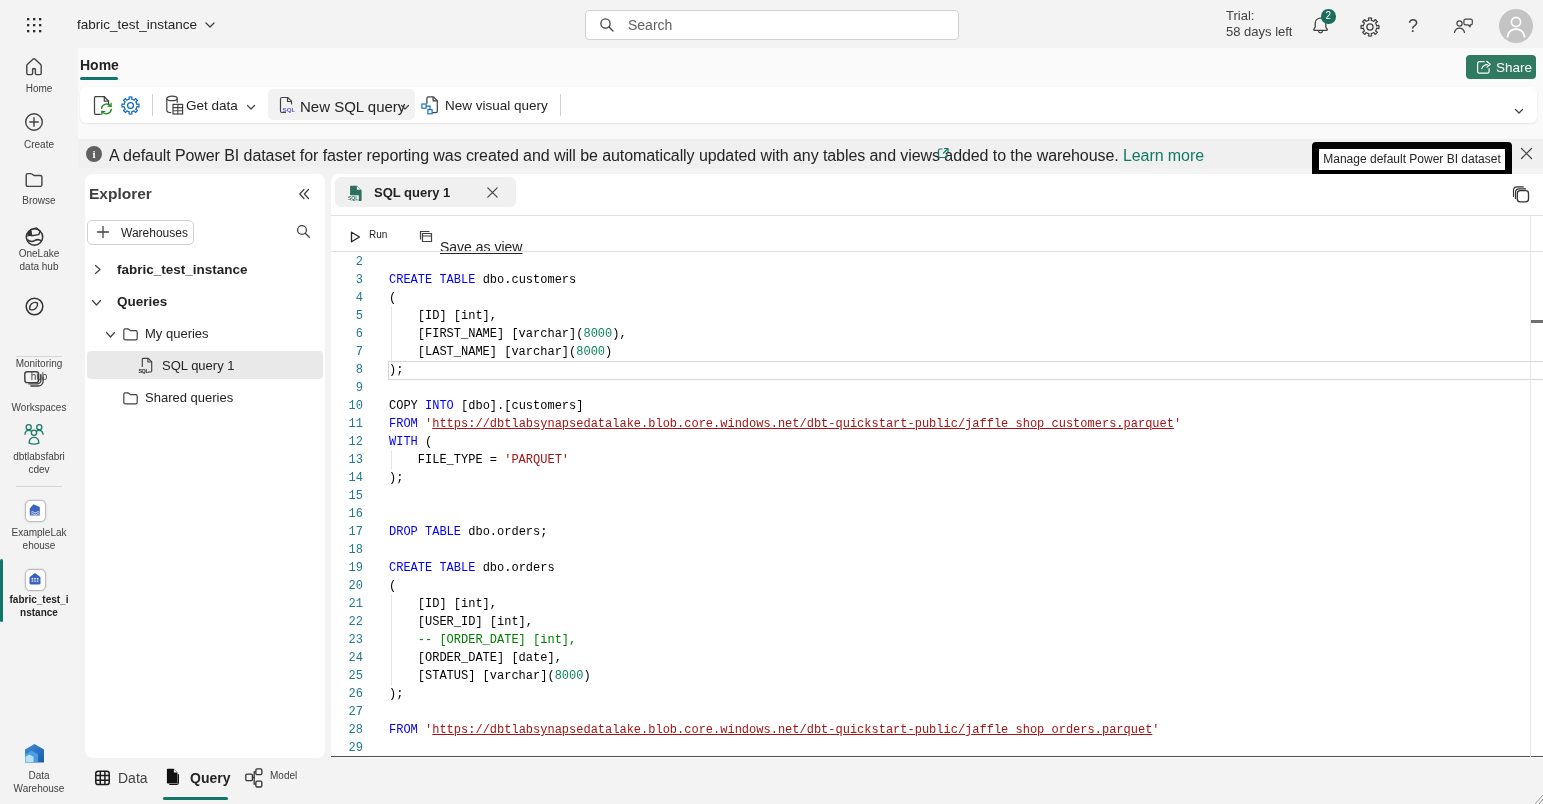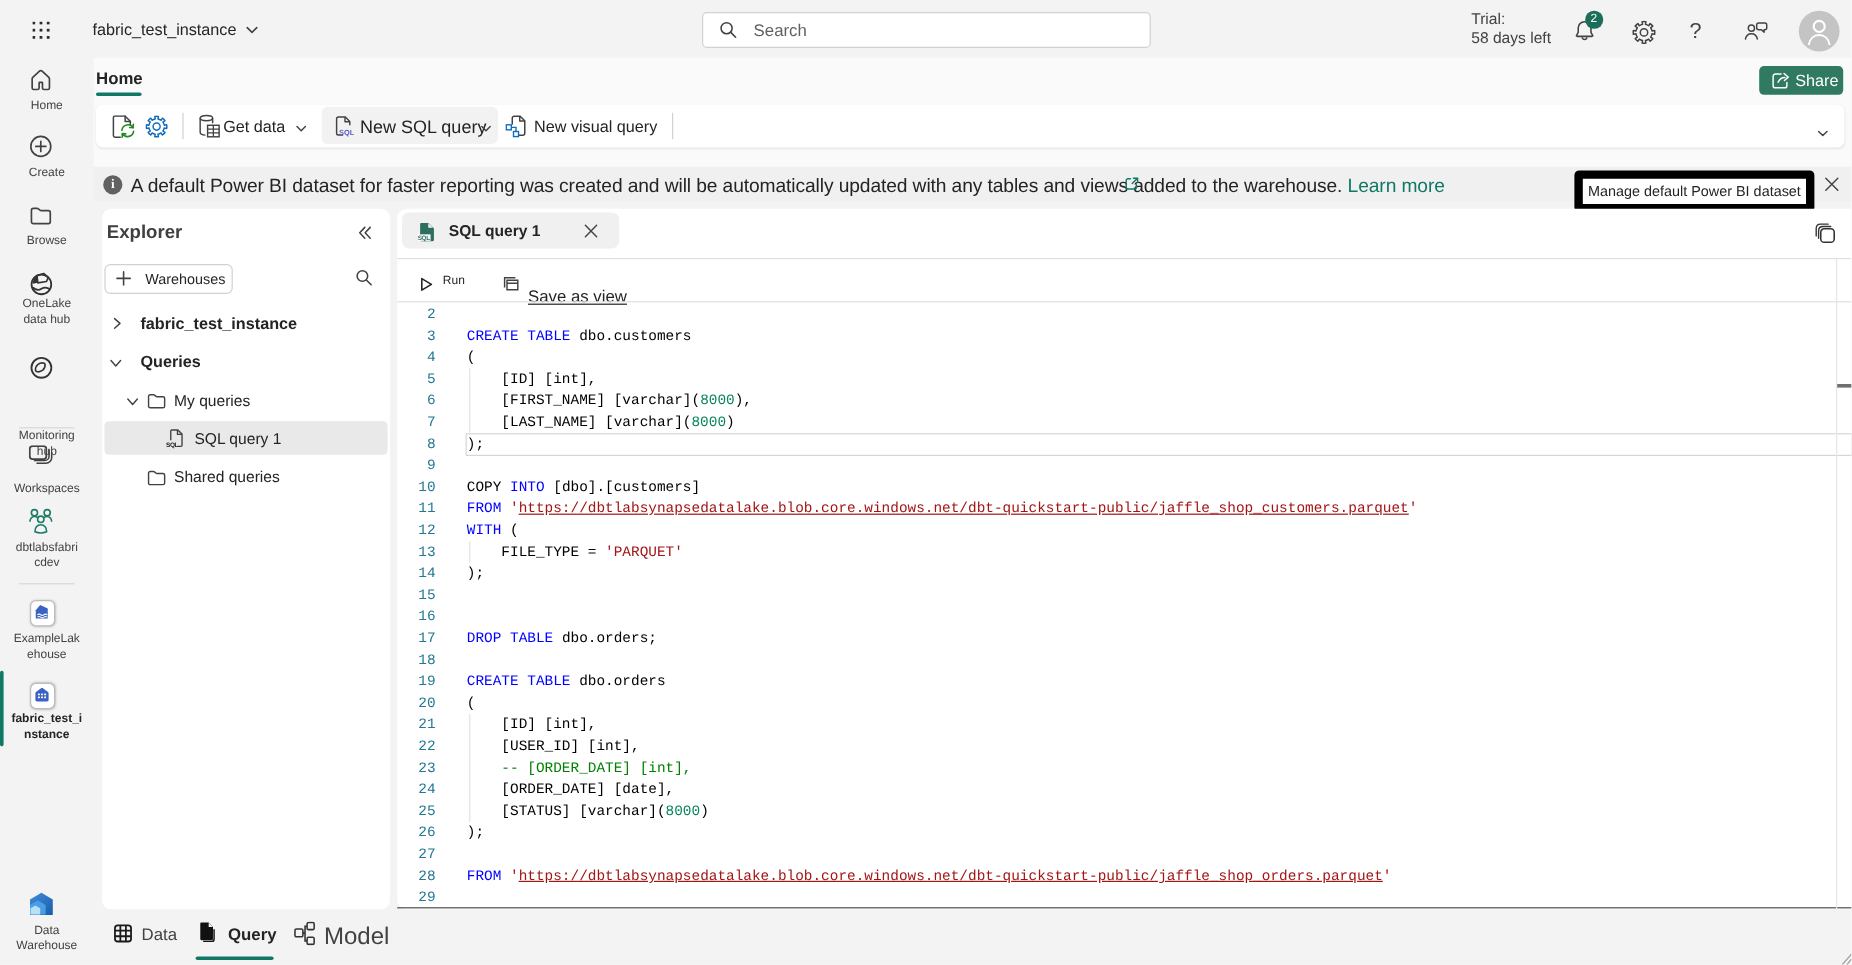--- a/index.html
+++ b/index.html
@@ -409,17 +409,17 @@
   <path d="M12.4 6.3v8.4c0 1-.8 1.8-1.8 1.8H3.3" fill="none" stroke="#111" stroke-width="1.2"></path>
 </svg>
 <div class="abs sb" style="left:190px;top:770px;font-size:14px;color:#242424;">Query</div>
 <div class="abs" style="left:163px;top:797px;width:65px;height:2.5px;border-radius:2px;background:#117865;"></div>
 <svg class="abs" style="left:245px;top:768px" width="18" height="20" viewBox="0 0 18 20">
   <rect x="0.8" y="6.1" width="6.6" height="6.6" rx="1.2" fill="none" stroke="#333" stroke-width="1.3"></rect>
   <rect x="10.9" y="0.8" width="5.9" height="5.9" rx="1.2" fill="none" stroke="#333" stroke-width="1.3"></rect>
   <rect x="10.9" y="13.1" width="5.9" height="5.9" rx="1.2" fill="none" stroke="#333" stroke-width="1.3"></rect>
   <path d="M7.4 9.4h1.8M9.2 9.4V3.8h1.7M9.2 9.4v6.7h1.7" fill="none" stroke="#333" stroke-width="1.3"></path>
 </svg>
-<div class="abs" style="left:270px;top:770px;font-size:20px;color:#424242;">Model</div>
+<div class="abs" style="left:270px;top:770px;font-size:10px;color:#424242;">Model</div>
 
 <svg class="abs" style="left:1535px;top:795px" width="8" height="9" viewBox="0 0 8 9">
     <path d="M8 0L0 9M8 4L4 9" stroke="#9a9a9a" stroke-width="1"></path>
   </svg>
 
 </body></html>

